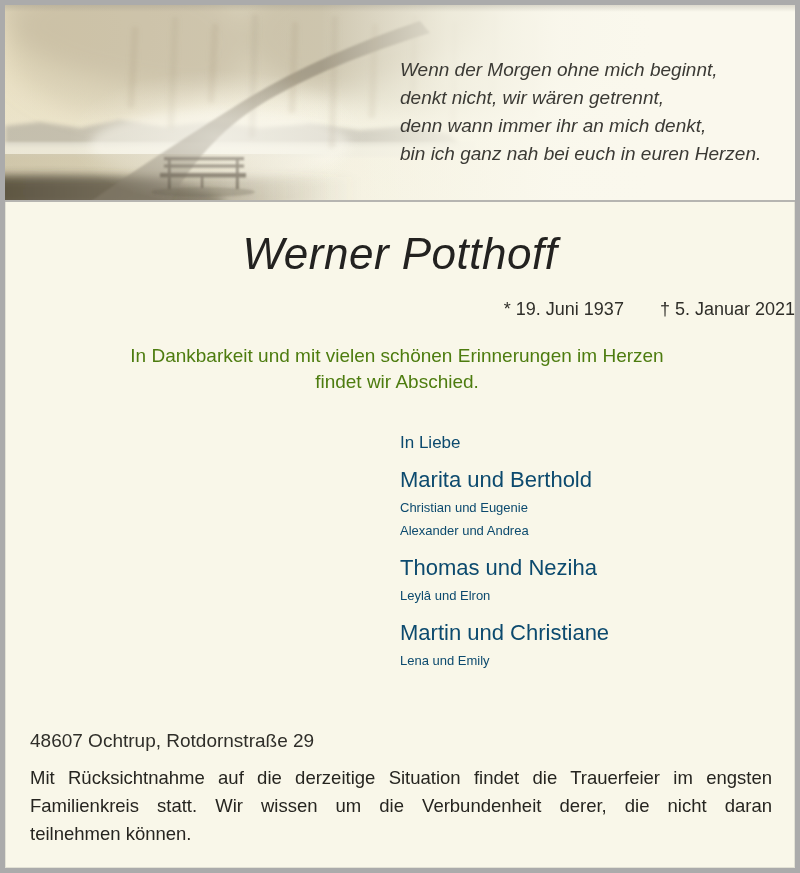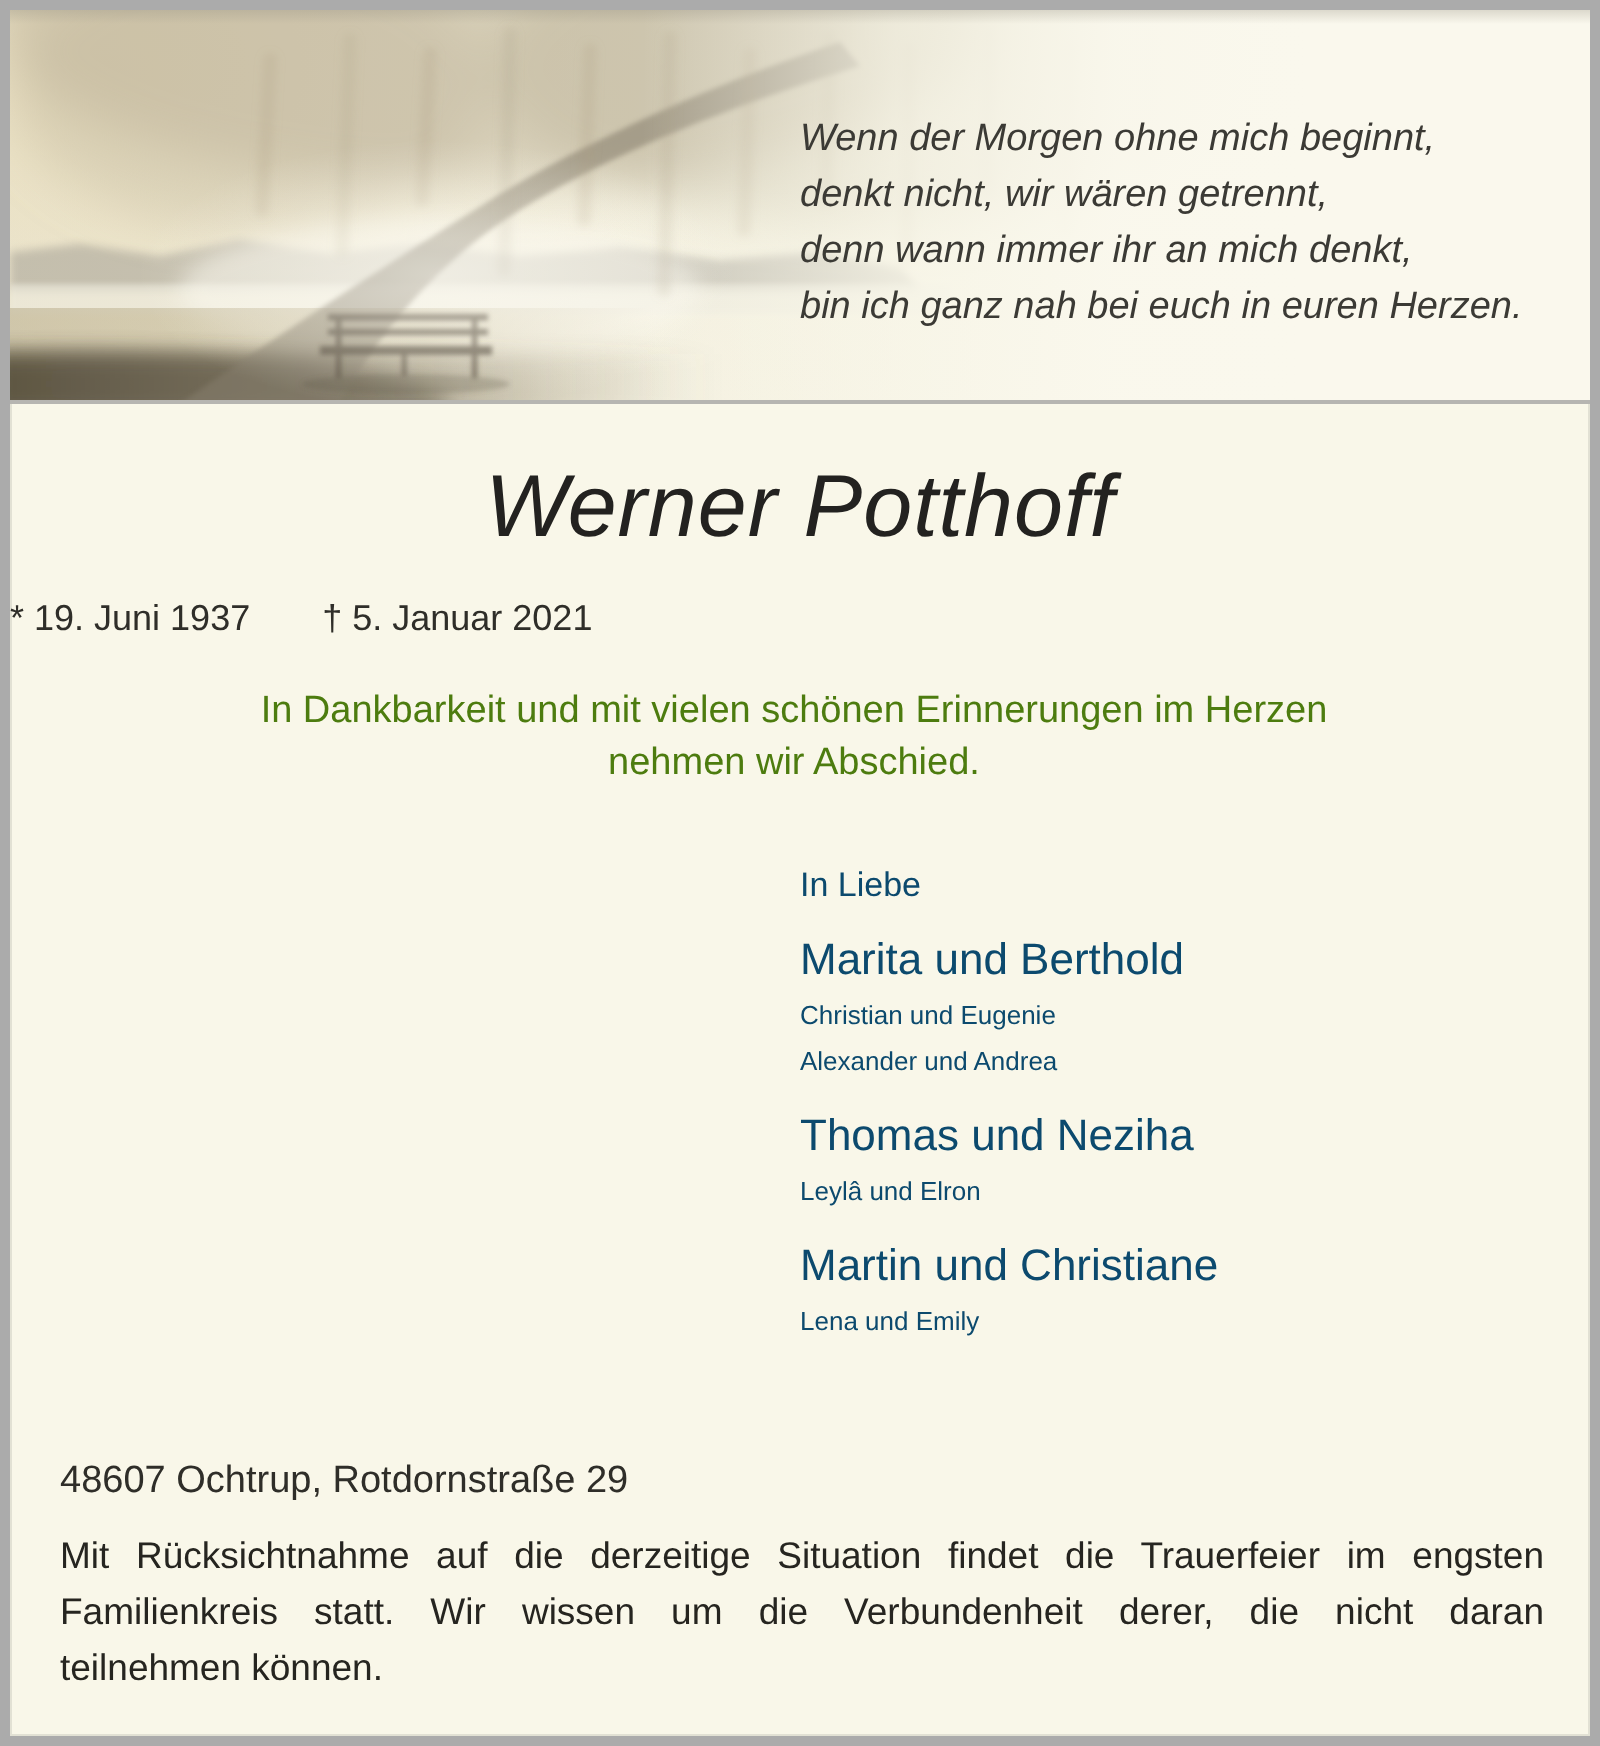--- a/index.html
+++ b/index.html
@@ -41,21 +41,21 @@
   }
   
   .name {
     position: absolute; left: 0; top: 224px; width: 790px;
     text-align: center; font-style: italic; font-weight: normal;
     font-size: 44px; line-height: 50px; color: #232220; margin: 0;
     letter-spacing: 0.5px;
   }
   .dates {
     position: absolute; left: 0; top: 292px; width: 790px;
-    text-align: left; font-size: 18px; line-height: 24px; color: #2f2e29;
+    text-align: right; font-size: 18px; line-height: 24px; color: #2f2e29;
   }
   .dates .birth { margin-right: 36px; }
   .intro {
     position: absolute; left: 0; top: 338px; width: 784px;
     text-align: center; font-size: 19px; line-height: 26px; color: #4d7c0f;
   }
   .mourners {
     position: absolute; left: 395px; top: 427px; color: #0c4a6e;
   }
   .salutation { font-size: 17px; line-height: 22px; }
@@ -151,21 +151,21 @@
       </div>
     </div>
 
     <h1 class="name">Werner Potthoff</h1>
     <div class="dates">
       <span class="birth">* 19. Juni 1937</span><span class="death">† 5. Januar 2021</span>
     </div>
 
     <div class="intro">
       <div>In Dankbarkeit und mit vielen schönen Erinnerungen im Herzen</div>
-      <div>nehmen wir Abschied.</div>
+      <div>findet wir Abschied.</div>
     </div>
 
     <div class="mourners">
       <div class="salutation">In Liebe</div>
 
 
       <div>
         <div class="m-main">Marita und Berthold</div>
         <div class="m-subs">
           <div class="m-sub">Christian und Eugenie</div>

